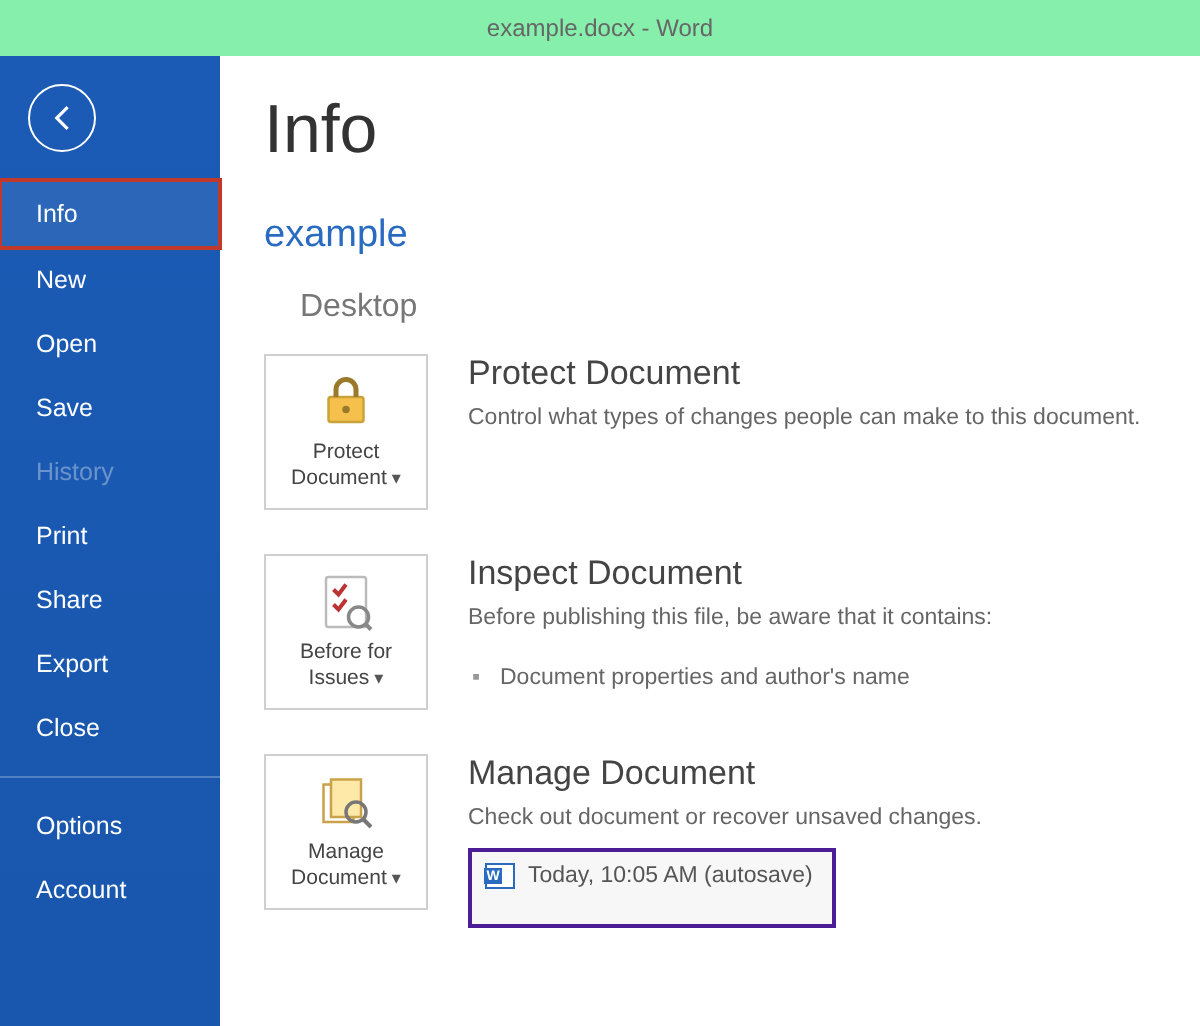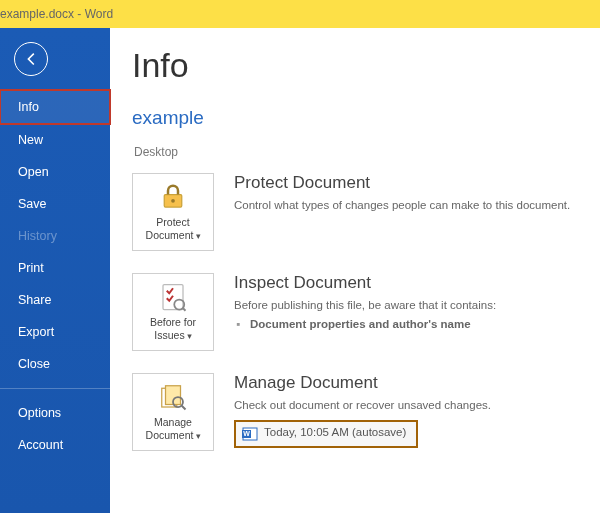--- a/index.html
+++ b/index.html
@@ -1,49 +1,49 @@
 <!DOCTYPE html>
 <html><head>
 <meta charset="utf-8">
 <style>
 * { margin: 0; padding: 0; box-sizing: border-box; font-family: "Segoe UI", Arial, sans-serif; }
 html, body { width: 600px; height: 513px; overflow: hidden; background: #fff; }
 
-.titlebar { height: 28px; background: #fde047; line-height: 28px; font-size: 12px; color: #666; }
+.titlebar { height: 28px; background: #86efac; text-align: center; line-height: 28px; font-size: 12px; color: #666; }
 
 .container { display: flex; height: 485px; }
 
 .sidebar { width: 110px; background: #1f5bb0; background: linear-gradient(#1b5bb5,#1956ad); color: #fff; padding-top: 8px; }
 .back-btn { width: 34px; height: 34px; border: 1.5px solid #fff; border-radius: 50%; margin: 6px 0 14px 14px; display: flex; align-items: center; justify-content: center; cursor: pointer; }
 .back-btn svg { width: 18px; height: 18px; fill: #fff; }
 
 .nav-item { padding: 9px 18px; font-size: 12.5px; color: #fff; cursor: pointer; }
 .nav-item.selected { background: rgba(255,255,255,0.08); border-top: 1px dashed rgba(255,255,255,0.5); border-bottom: 1px dashed rgba(255,255,255,0.5); outline: 2px solid #c0392b; outline-offset: -1px; }
 .nav-item.disabled { color: rgba(255,255,255,0.35); cursor: default; }
 .nav-sep { border-top: 1px solid rgba(255,255,255,0.25); margin: 8px 0; }
 
 .main { flex: 1; padding: 18px 22px; overflow: hidden; }
 .page-title { font-size: 34px; font-weight: 300; color: #333; margin-bottom: 22px; }
 .doc-name { font-size: 19px; color: #2a6bc2; margin-bottom: 16px; }
-.doc-location { font-size: 12px; color: #777; margin-bottom: 14px; margin-left: 2px; }
+.doc-location { font-size: 16px; color: #777; margin-bottom: 14px; margin-left: 18px; }
 
 .section { display: flex; gap: 20px; margin-bottom: 22px; align-items: flex-start; }
 .tile { width: 82px; height: 78px; border: 1px solid #cfcfcf; display: flex; flex-direction: column; align-items: center; justify-content: center; cursor: pointer; padding: 4px; }
 .tile .icon { width: 30px; height: 30px; margin-bottom: 4px; display:flex; align-items:center; justify-content:center; }
 .tile-label { font-size: 10.5px; color: #444; text-align: center; line-height: 1.2; }
 .tile-label .caret::after { content: " \25BE"; font-size: 9px; color:#555; }
 
 .section-body { flex: 1; }
 .section-title { font-size: 17px; color: #444; margin-bottom: 4px; }
 .section-desc { font-size: 11.5px; color: #666; line-height: 1.45; }
-.issue-list { list-style: none; margin-top: 4px; font-weight: bold; }
+.issue-list { list-style: none; margin-top: 15px; }
 .issue-list li { font-size: 11.5px; color: #666; padding-left: 16px; position: relative; }
 .issue-list li::before { content: "\25AA"; position: absolute; left: 2px; color: #999; }
 
-.autosave-row { margin-top: 6px; display: inline-flex; gap: 6px; padding: 4px 10px 4px 6px; border: 2px solid #a16207; background: #f7f7f7; cursor: pointer; }
+.autosave-row { margin-top: 6px; display: inline-flex; align-items: center; gap: 6px; padding: 4px 10px 16px 6px; border: 2px solid #4c1d95; background: #f7f7f7; cursor: pointer; }
 .autosave-row .doc-icon { width: 16px; height: 16px; }
 .autosave-text { font-size: 11.5px; color: #555; }
 </style>
 </head>
 <body>
 
 <div class="titlebar">example.docx - Word</div>
 
 <div class="container">
   <div class="sidebar">

